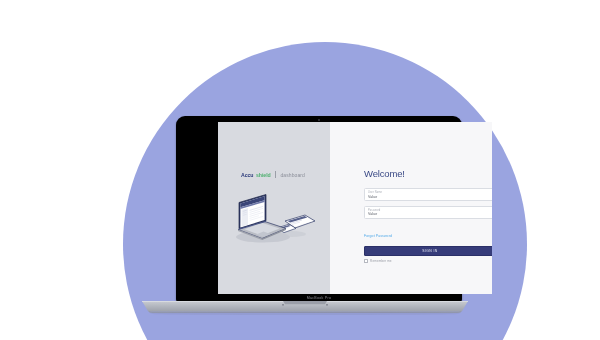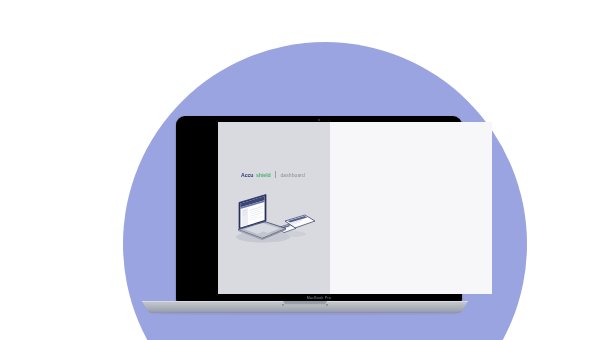--- a/index.html
+++ b/index.html
@@ -317,20 +317,47 @@
                 <line x1="13.8" y1="21.4" x2="17.8" y2="20.2" stroke="#c4c9dc" stroke-width="0.5"></line>
                 <line x1="13.8" y1="23.4" x2="17.8" y2="22.2" stroke="#d3d7e6" stroke-width="0.45"></line>
                 <line x1="13.8" y1="25.4" x2="17.8" y2="24.2" stroke="#d3d7e6" stroke-width="0.45"></line>
 
                 <polygon points="10,38.6 37,30.8 37,31.9 10,39.7" fill="#4a5689"></polygon>
               </g>
             </svg>
           </div>
         </div>
 
+        <div id="app-right-pane">
+
+          <div id="welcome-heading">Welcome!</div>
+
+          <div id="login-form">
+
+            <div class="form-field">
+              <span class="form-field-label">User Name</span>
+              <span class="form-field-value">Value</span>
+            </div>
+
+            <div class="form-field">
+              <span class="form-field-label">Password</span>
+              <span class="form-field-value">Value</span>
+            </div>
+
+            <span id="forgot-password-link">Forgot Password</span>
+
+            <div id="signin-button">SIGN IN</div>
+
+            <div id="remember-row">
+              <span id="remember-checkbox"></span>
+              <span id="remember-label">Remember me</span>
+            </div>
+
+          </div>
+        </div>
 
       </div>
 
       <div id="laptop-model-label">MacBook Pro</div>
     </div>
 
     <div id="laptop-base">
       <svg viewBox="0 0 330 14" width="330" height="14" xmlns="http://www.w3.org/2000/svg">
         <defs>
           <linearGradient id="baseTop" x1="0" y1="0" x2="0" y2="1">

